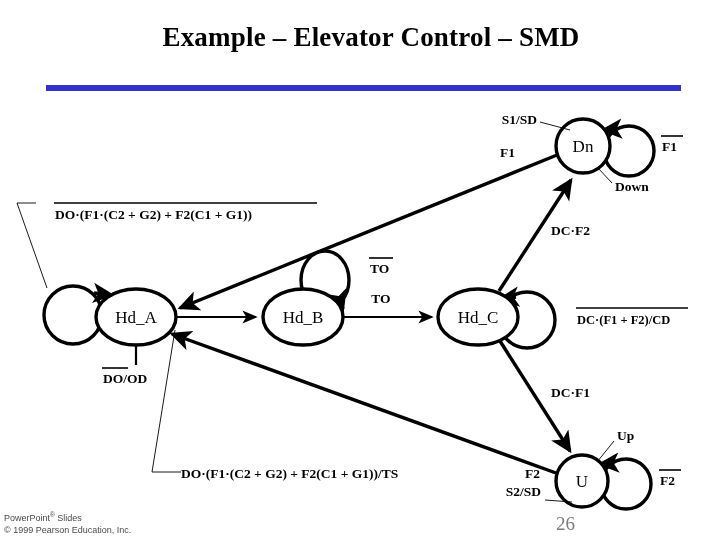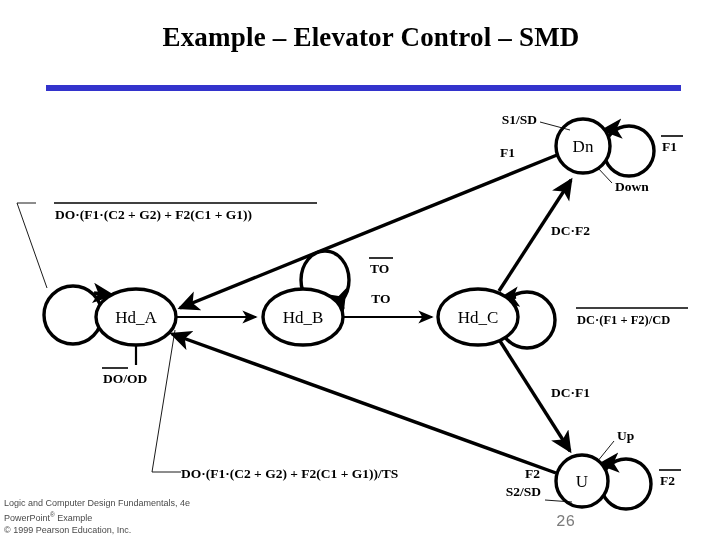--- a/index.html
+++ b/index.html
@@ -50,22 +50,22 @@
     font-family: "Liberation Sans", sans-serif;
     font-size: 9px;
     line-height: 11.5px;
     color: #4a4a4a;
   }
   #footer .sup { font-size: 6.5px; vertical-align: super; }
   #page-number {
     position: absolute;
     left: 556px;
     top: 513px;
-    font-family: Liberation Mono, monospace;
-    font-size: 16px;
+    font-family: Liberation Serif, serif;
+    font-size: 19px;
     color: #7c7c7c;
   }
   svg text {
     font-family: "Liberation Serif", serif;
     font-weight: bold;
     fill: #000000;
   }
   svg text.state-name {
     font-weight: normal;
     font-size: 17px;
@@ -250,20 +250,19 @@
 
     <g>
       <path class="leader" d="M175,330 L152,472"></path>
       <path class="leader" d="M152,472 L181,472"></path>
       <text class="lbl" x="181" y="478">DO·(F1·(C2 + G2) + F2(C1 + G1))/TS</text>
     </g>
 
   </svg>
 
   <div id="footer">
-    <div>Logic and Computer Design Fundamentals, 4e</div>
-    <div><span>PowerPoint</span><span class="sup">®</span><span> Example</span></div>
+    <div><span>PowerPoint</span><span class="sup">®</span><span> Slides</span></div>
     <div>© 1999 Pearson Education, Inc.</div>
   </div>
 
   <div id="page-number">26</div>
 
 </div>
 
 </body></html>

